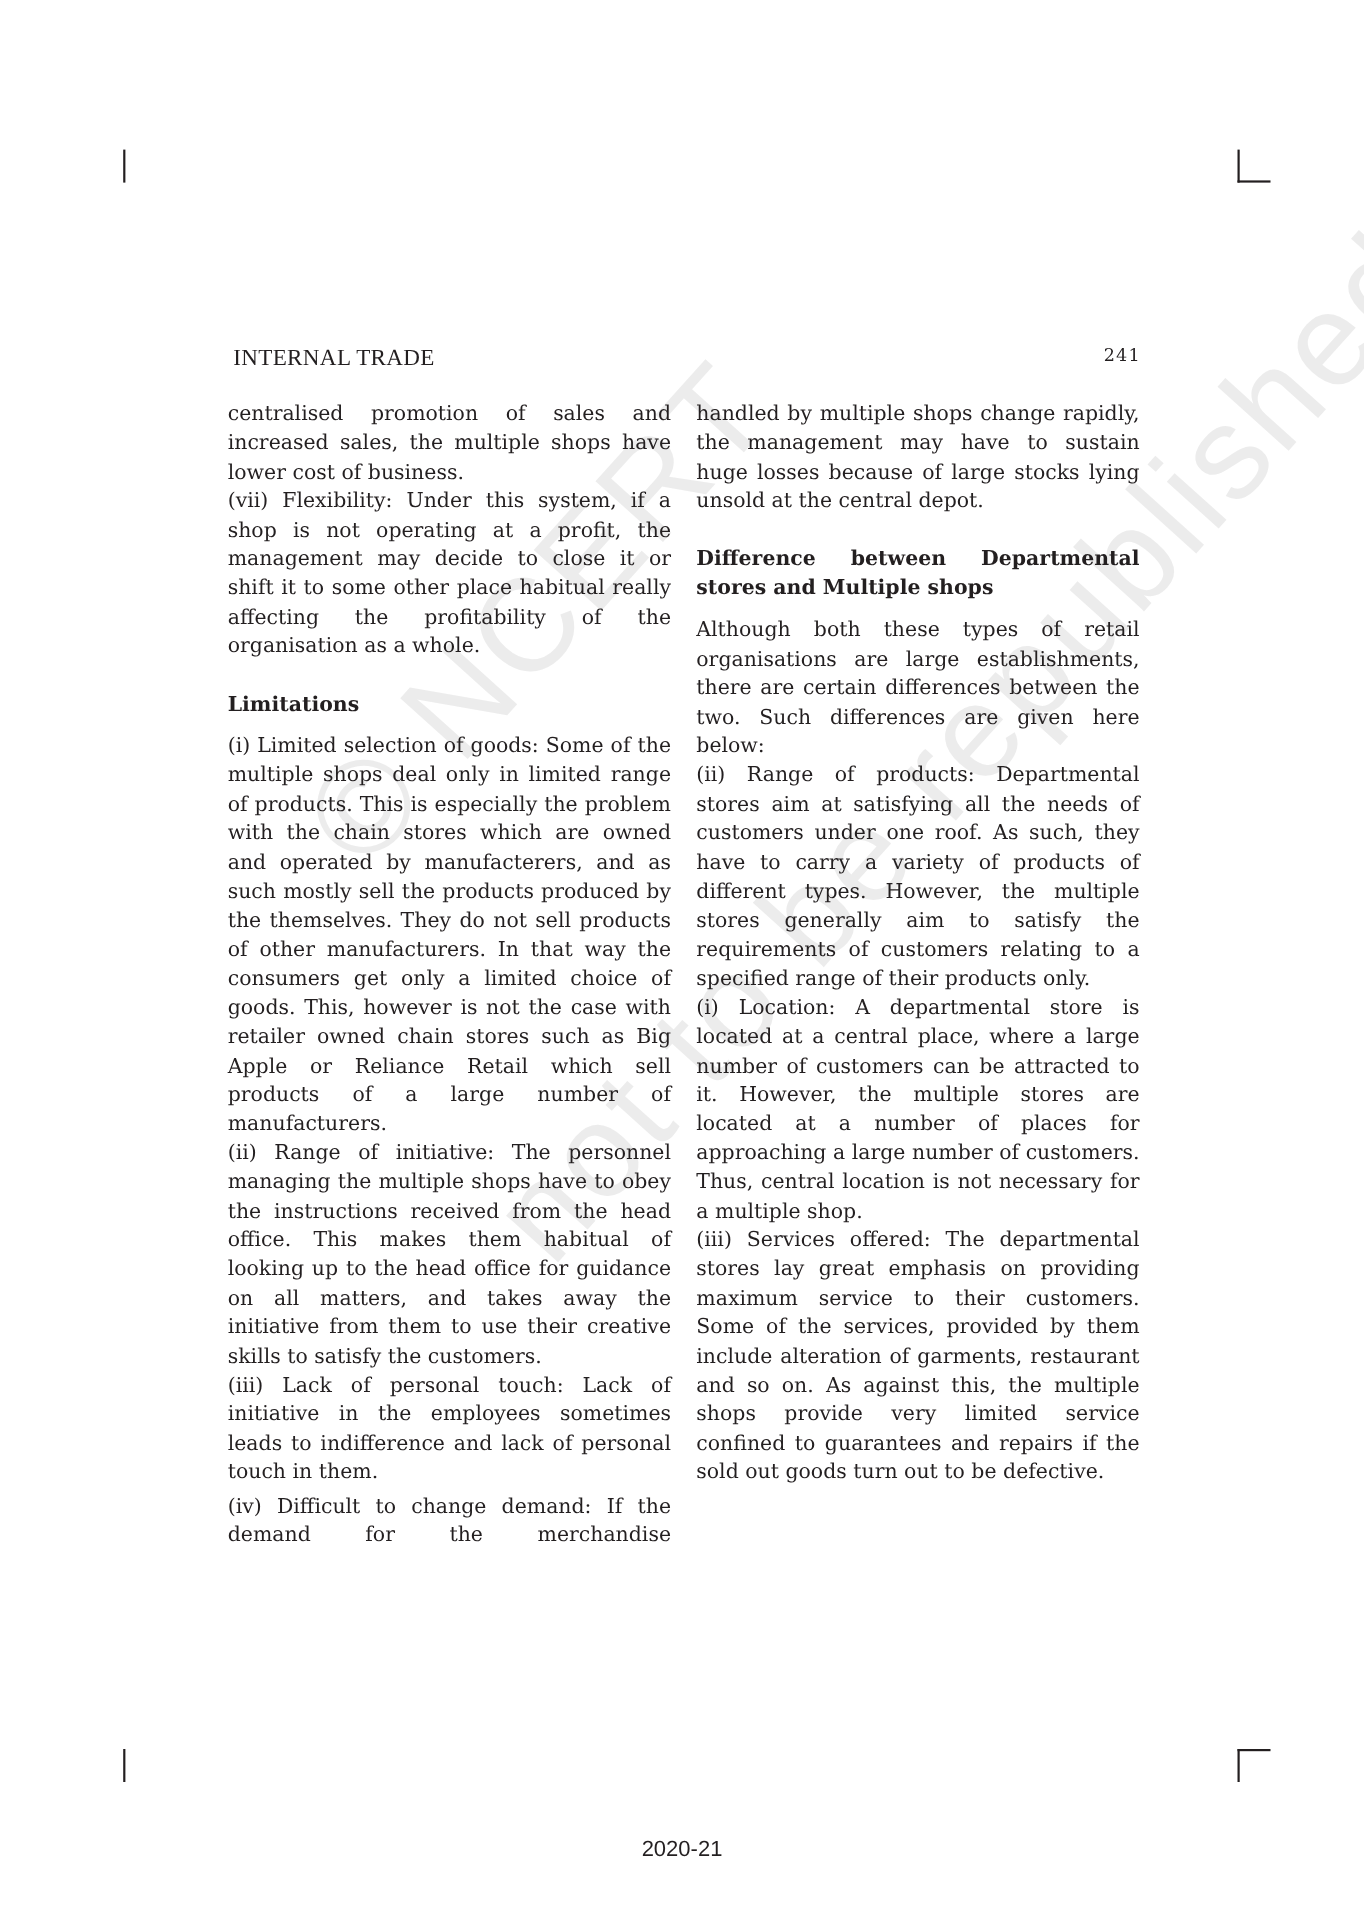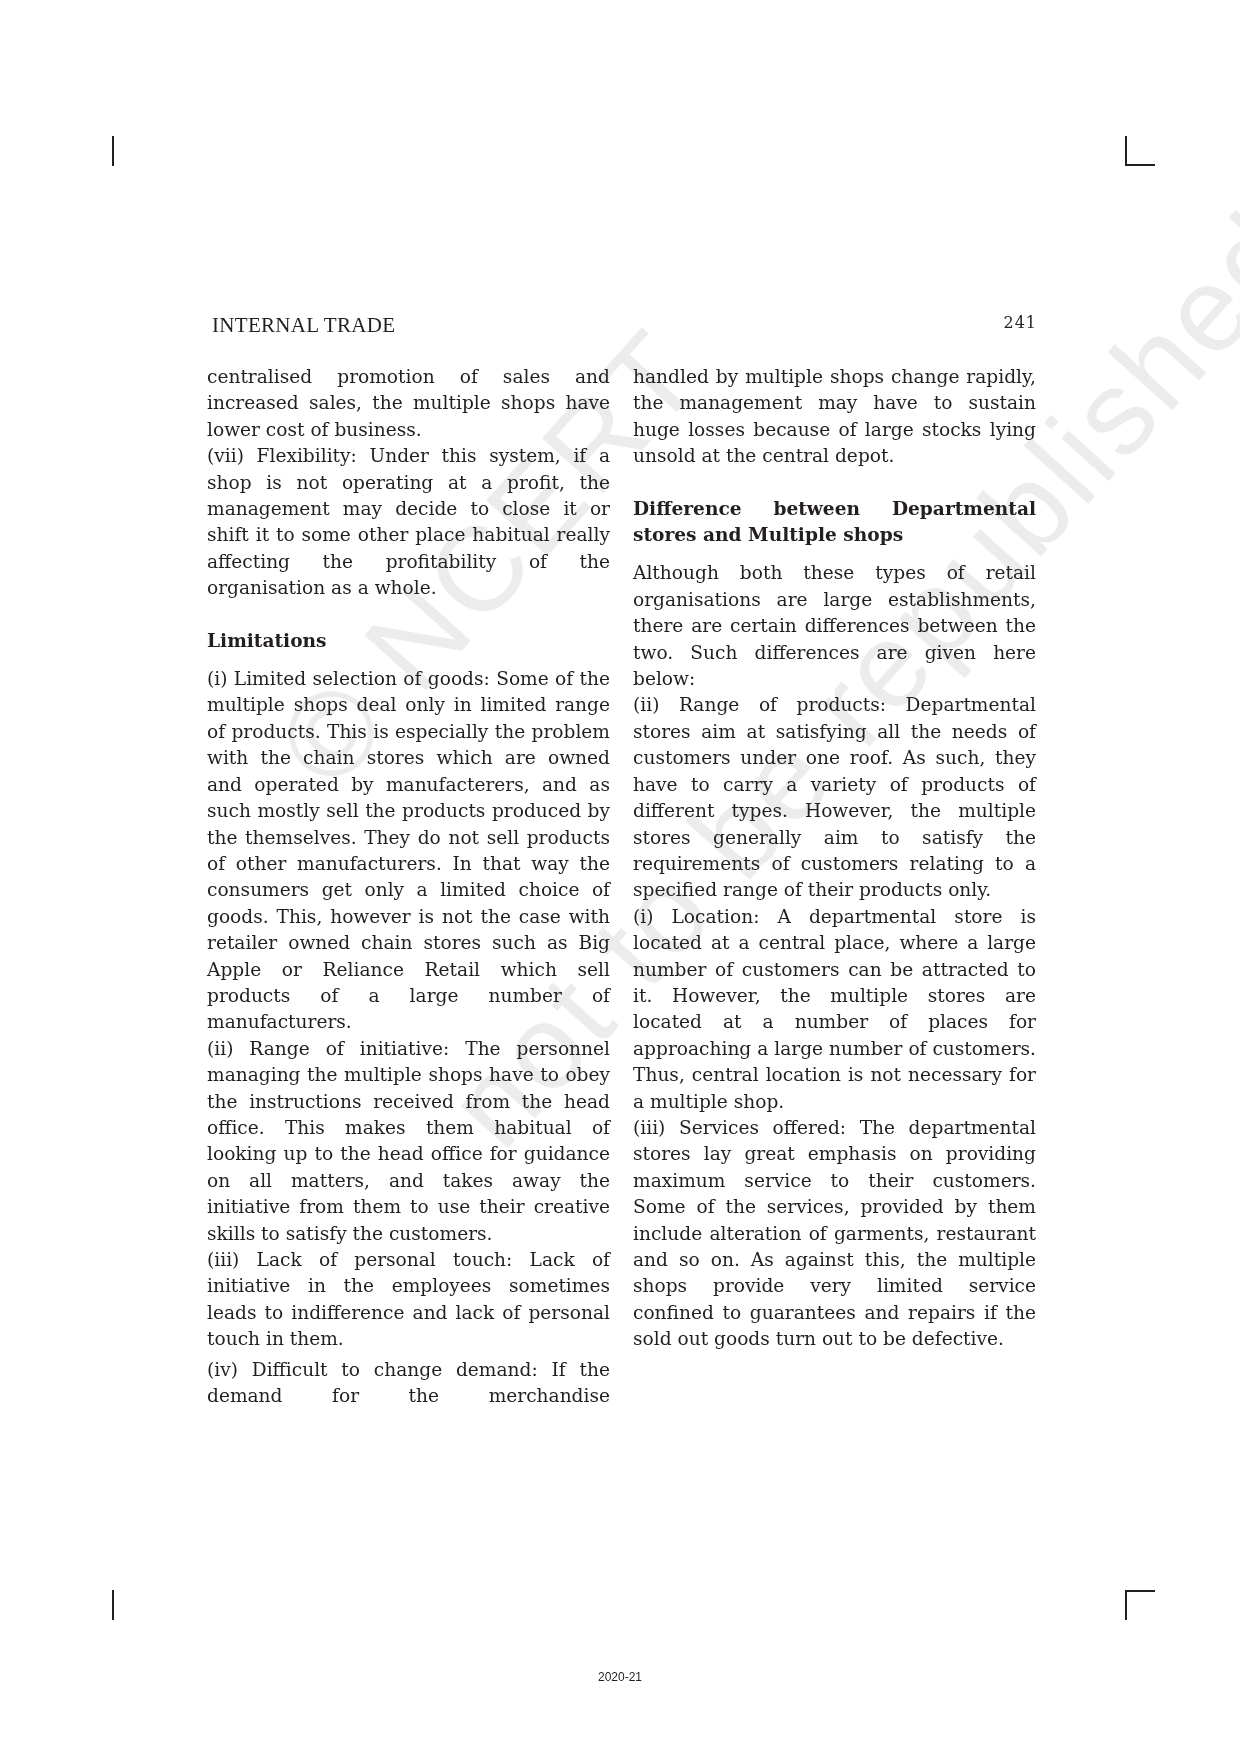--- a/index.html
+++ b/index.html
@@ -20,21 +20,21 @@
     .gap-md { height: 26px; }
     .gap-sm { height: 12px; }
     .gap-xs { height: 4px; }
     .watermark { position: absolute; left: 250px; top: 720px; width: 1000px; transform: rotate(-48deg);
                  transform-origin: 0 0; font-family: "Liberation Sans", sans-serif; font-size: 120px;
                  color: rgba(200,200,200,0.35); white-space: nowrap; pointer-events: none; letter-spacing: 4px; }
     .watermark2 { position: absolute; left: 420px; top: 1080px; width: 1100px; transform: rotate(-48deg);
                   transform-origin: 0 0; font-family: "Liberation Sans", sans-serif; font-size: 120px;
                   color: rgba(200,200,200,0.35); white-space: nowrap; pointer-events: none; letter-spacing: 4px; }
     .footer { position: absolute; left: 0; top: 1670px; width: 1240px; text-align: center;
-              font-family: "Liberation Sans", sans-serif; font-size: 12px; color: #231f20; }
+              font-family: "Liberation Sans", sans-serif; font-size: 20px; color: #231f20; }
   </style>
 </head>
 <body>
 
 <div class="crop" style="left:112px; top:136px; width:2px; height:30px;"></div>
 <div class="crop" style="left:1125px; top:136px; width:2px; height:30px;"></div>
 <div class="crop" style="left:1125px; top:164px; width:30px; height:2px;"></div>
 <div class="crop" style="left:112px; top:1590px; width:2px; height:30px;"></div>
 <div class="crop" style="left:1125px; top:1590px; width:2px; height:30px;"></div>
 <div class="crop" style="left:1125px; top:1590px; width:30px; height:2px;"></div>

